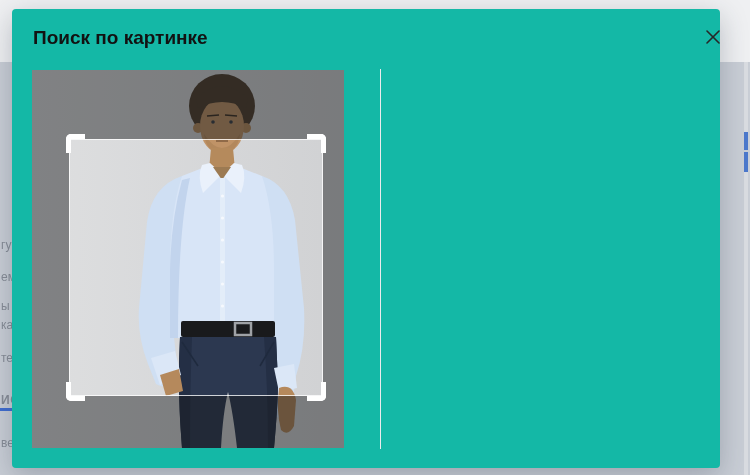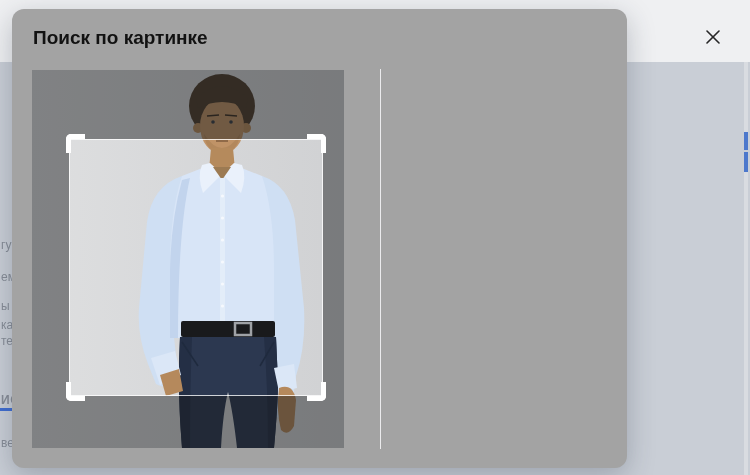--- a/index.html
+++ b/index.html
@@ -12,35 +12,35 @@
   }
 
   
   .top-band { position:absolute; left:0; top:0; width:750px; height:62px; background:#eff0f2; }
   .left-strip { position:absolute; left:0; top:62px; width:13px; height:413px; overflow:hidden;margin-top:48px; }
   .left-strip span { position:absolute; left:1px; white-space:nowrap; color:#868c96; font-size:12px; }
   .frag-1 { top:128px; font-size:13px; color:#7e848e; }
   .frag-2 { top:160px; }
   .frag-3 { top:189px; }
   .frag-4 { top:208px; }
-  .frag-5 { top:224px; }
+  .frag-5 { top:241px; }
   .frag-tab { top:283px; font-size:9px; font-weight:bold; letter-spacing:.5px;
               color:#4a72c4; text-transform:uppercase; }
   .tab-underline { position:absolute; left:0; top:298px; width:13px; height:3px; background:#3f6dd0; }
   .frag-6 { top:326px; font-size:11px; color:#99a0a9; }
   .frag-7 { top:388px; font-size:13px; font-weight:bold; color:#4d525b; }
 
   .scrollbar-track { position:absolute; right:2px; top:62px; width:4px; height:413px; background:#d9dce1; }
   .scrollbar-thumb { position:absolute; right:2px; top:132px; width:4px; height:40px; background:#4c78cc; }
   .scrollbar-thumb-gap { position:absolute; right:2px; top:150px; width:4px; height:2px; background:#c9ced6; }
 
   
   .modal {
-    position:absolute; left:12px; top:9px; width:615px; height:459px;
-    background:#a3a3a3; border-radius:12px;
+    position:absolute; left:12px; top:9px; width:708px; height:459px;
+    background:#14b8a6; border-radius:4px;
     box-shadow:0 8px 28px rgba(40,50,70,.28);
   }
   .modal-title {
     position:absolute; left:21px; top:18px;
     font-size:19px; font-weight:bold; color:#121212;
   }
   .close-btn {
     position:absolute; left:686px; top:13px; width:30px; height:30px;
     background:none; border:none; cursor:pointer;
     display:flex; align-items:center; justify-content:center;

